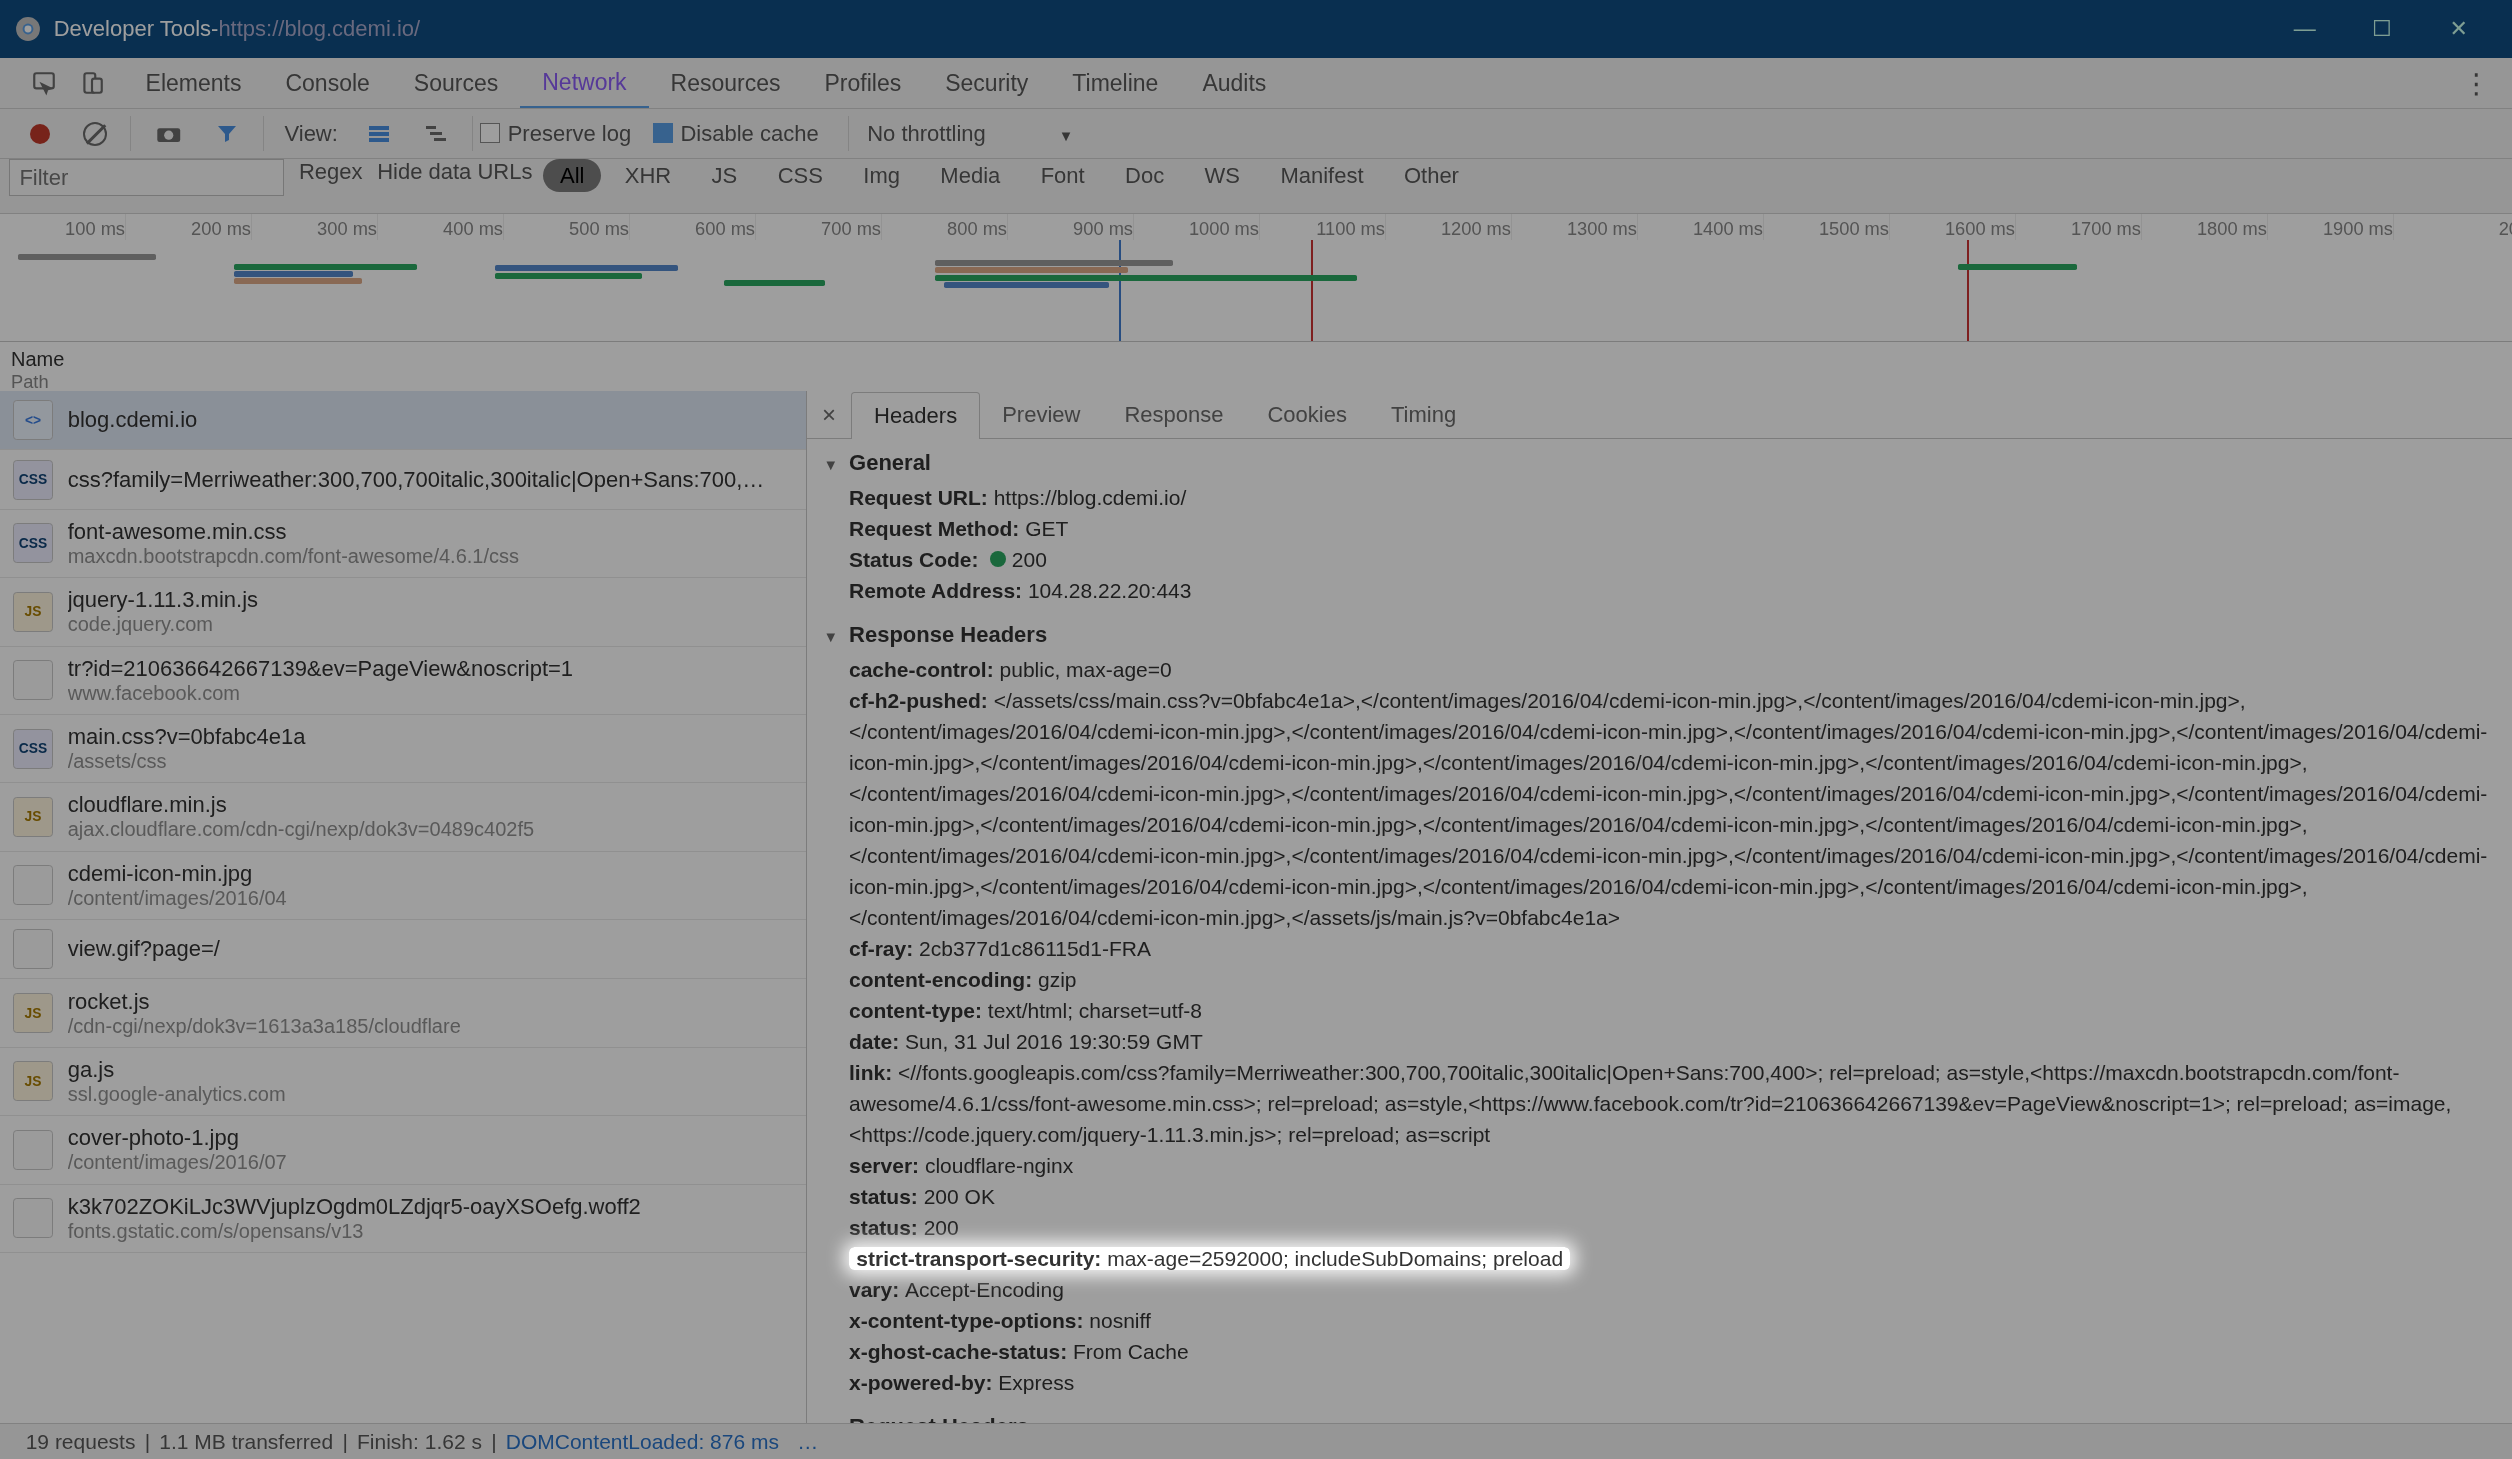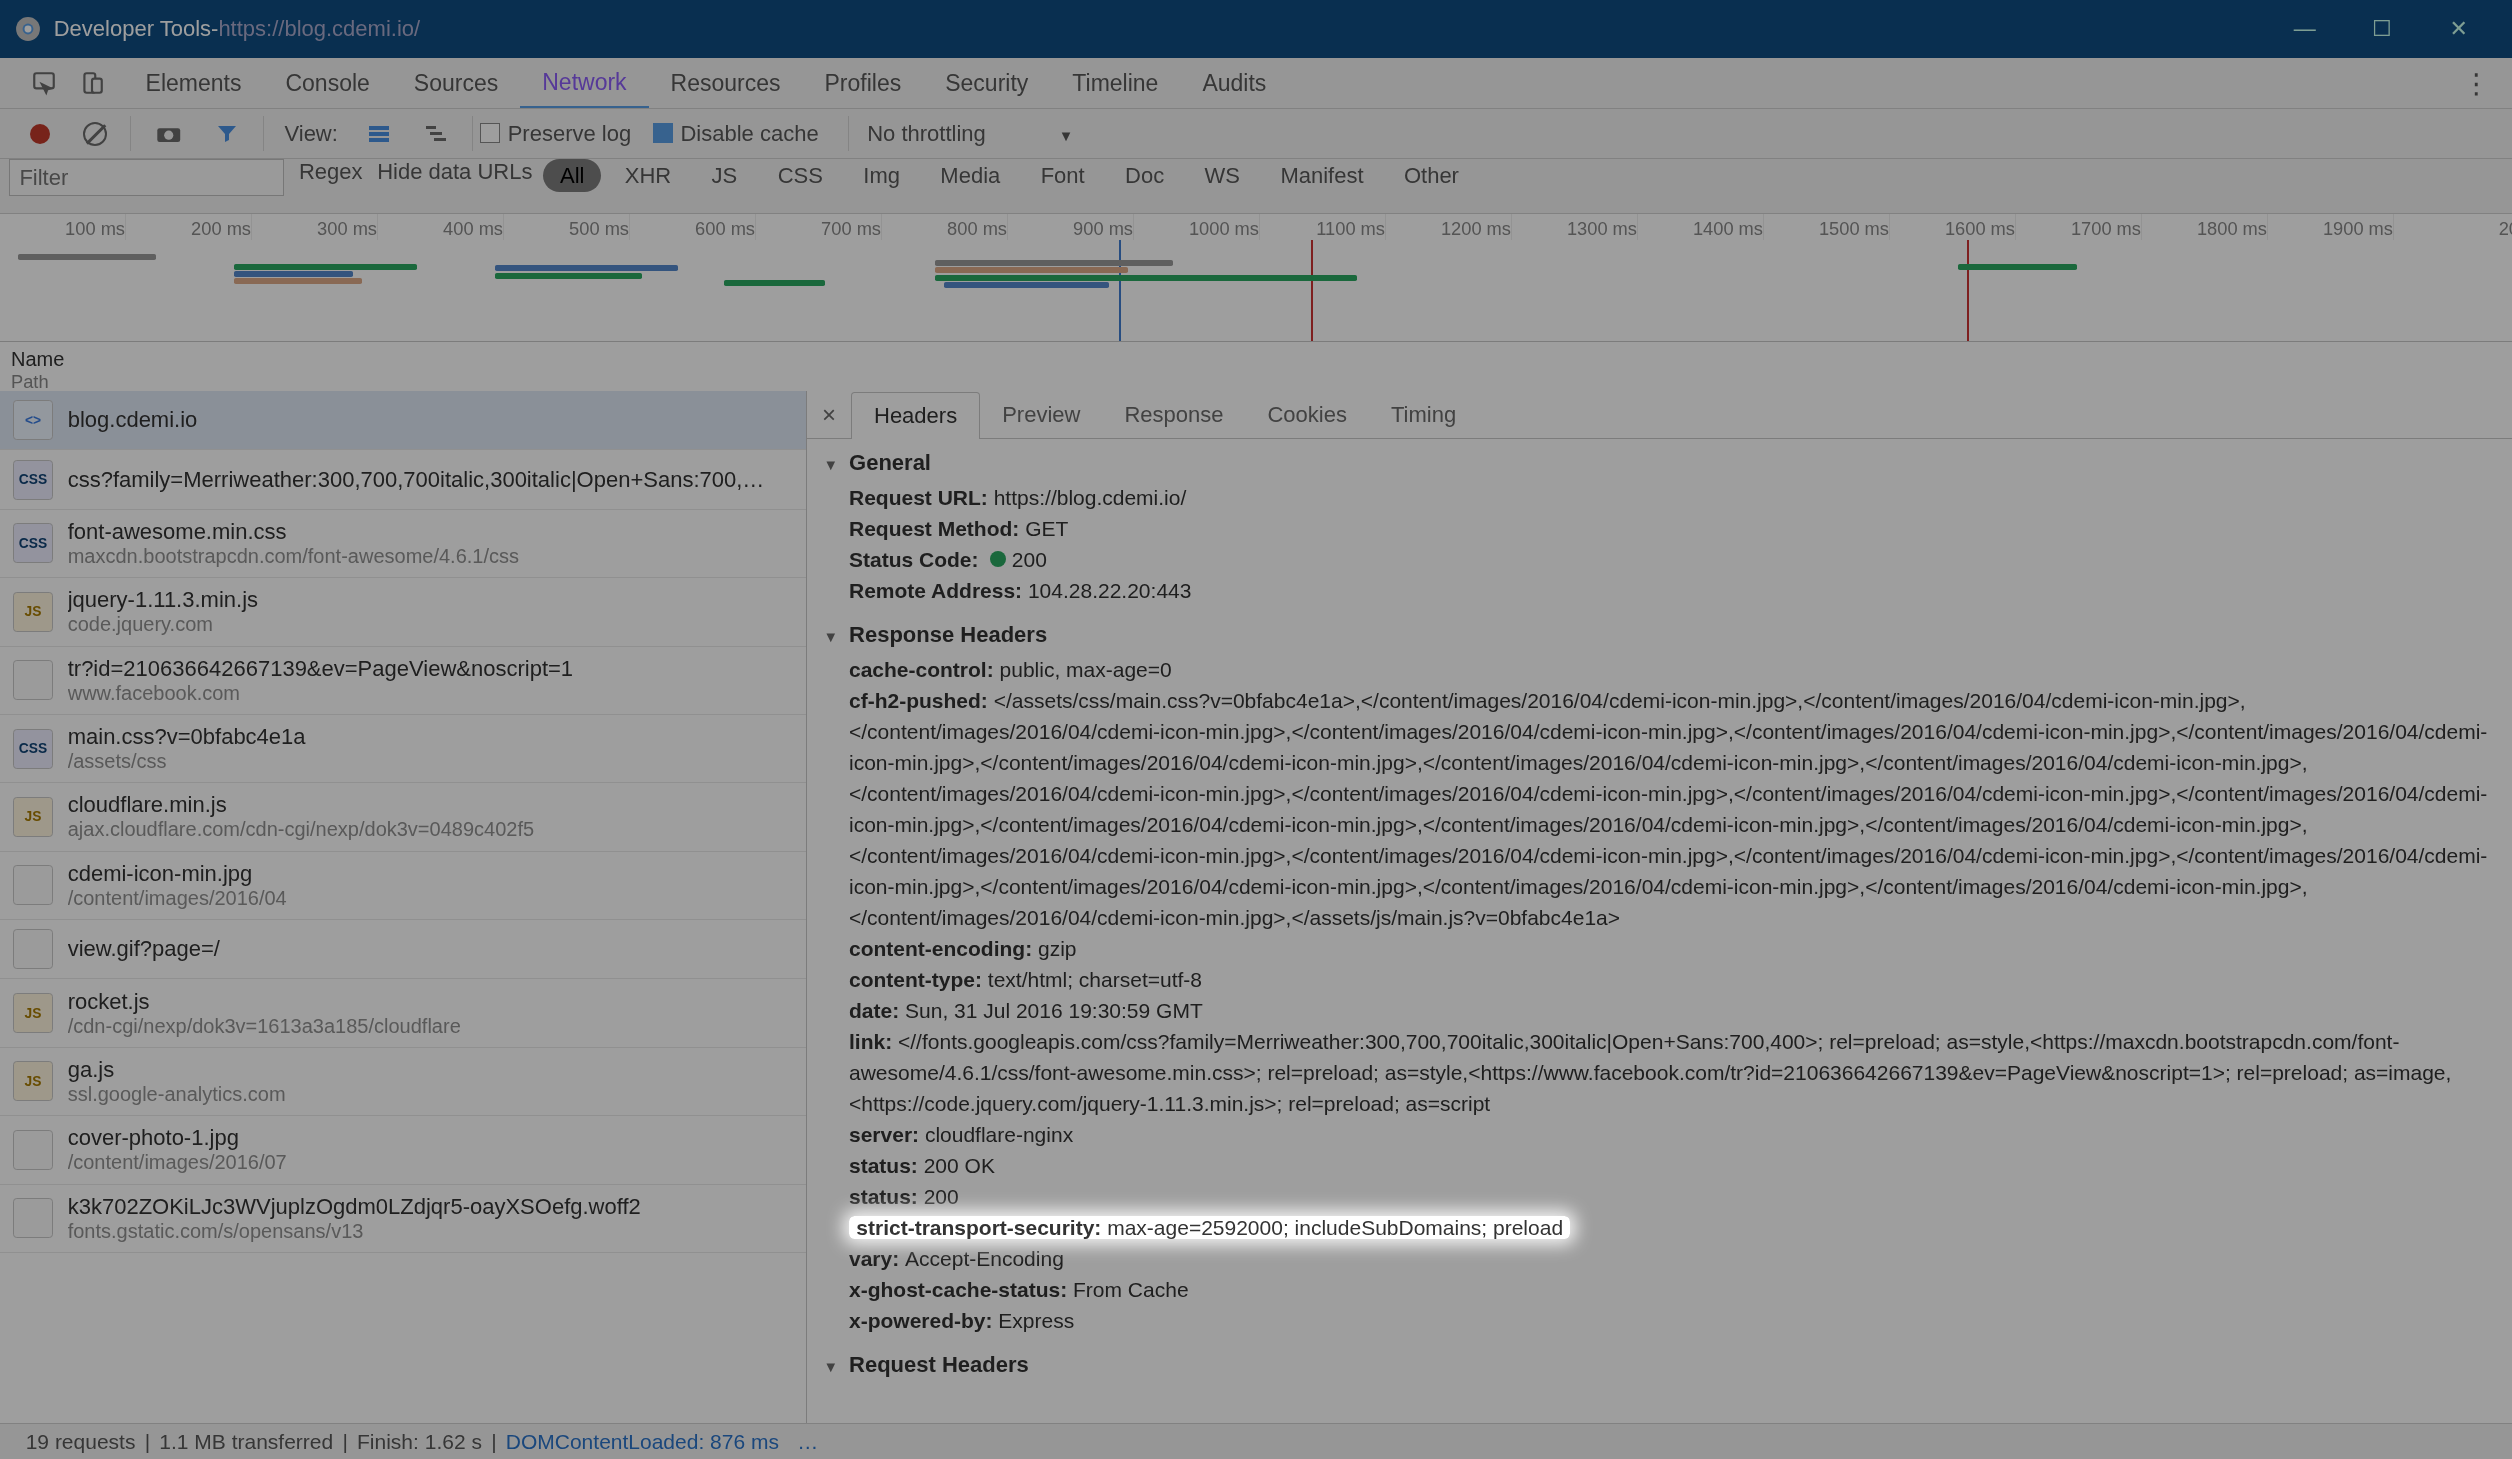--- a/index.html
+++ b/index.html
@@ -400,29 +400,31 @@
           <div class="row"><span><span class="k">Request Method: </span><span class="v">GET</span></span></div>
           <div class="row"><span><span class="k">Status Code: </span><span class="status-dot"></span><span class="v">200</span></span></div>
           <div class="row"><span><span class="k">Remote Address: </span><span class="v">104.28.22.20:443</span></span></div>
         </div>
     </div>
     <div class="section">
       <div class="shdr">Response Headers</div>
       <div class="rows" id="response-rows">
           <div class="row"><span><span class="k">cache-control: </span><span class="v">public, max-age=0</span></span></div>
           <div class="row"><span><span class="k">cf-h2-pushed: </span><span class="v">&lt;/assets/css/main.css?v=0bfabc4e1a&gt;,&lt;/content/images/2016/04/cdemi-icon-min.jpg&gt;,&lt;/content/images/2016/04/cdemi-icon-min.jpg&gt;,&lt;/content/images/2016/04/cdemi-icon-min.jpg&gt;,&lt;/content/images/2016/04/cdemi-icon-min.jpg&gt;,&lt;/content/images/2016/04/cdemi-icon-min.jpg&gt;,&lt;/content/images/2016/04/cdemi-icon-min.jpg&gt;,&lt;/content/images/2016/04/cdemi-icon-min.jpg&gt;,&lt;/content/images/2016/04/cdemi-icon-min.jpg&gt;,&lt;/content/images/2016/04/cdemi-icon-min.jpg&gt;,&lt;/content/images/2016/04/cdemi-icon-min.jpg&gt;,&lt;/content/images/2016/04/cdemi-icon-min.jpg&gt;,&lt;/content/images/2016/04/cdemi-icon-min.jpg&gt;,&lt;/content/images/2016/04/cdemi-icon-min.jpg&gt;,&lt;/content/images/2016/04/cdemi-icon-min.jpg&gt;,&lt;/content/images/2016/04/cdemi-icon-min.jpg&gt;,&lt;/content/images/2016/04/cdemi-icon-min.jpg&gt;,&lt;/content/images/2016/04/cdemi-icon-min.jpg&gt;,&lt;/content/images/2016/04/cdemi-icon-min.jpg&gt;,&lt;/content/images/2016/04/cdemi-icon-min.jpg&gt;,&lt;/content/images/2016/04/cdemi-icon-min.jpg&gt;,&lt;/content/images/2016/04/cdemi-icon-min.jpg&gt;,&lt;/content/images/2016/04/cdemi-icon-min.jpg&gt;,&lt;/content/images/2016/04/cdemi-icon-min.jpg&gt;,&lt;/content/images/2016/04/cdemi-icon-min.jpg&gt;,&lt;/assets/js/main.js?v=0bfabc4e1a&gt;</span></span></div>
+          <div class="row"><span><span class="k">cf-ray: </span><span class="v">2cb377d1c86115d1-FRA</span></span></div>
           <div class="row"><span><span class="k">content-encoding: </span><span class="v">gzip</span></span></div>
           <div class="row"><span><span class="k">content-type: </span><span class="v">text/html; charset=utf-8</span></span></div>
           <div class="row"><span><span class="k">date: </span><span class="v">Sun, 31 Jul 2016 19:30:59 GMT</span></span></div>
           <div class="row"><span><span class="k">link: </span><span class="v">&lt;//fonts.googleapis.com/css?family=Merriweather:300,700,700italic,300italic|Open+Sans:700,400&gt;; rel=preload; as=style,&lt;https://maxcdn.bootstrapcdn.com/font-awesome/4.6.1/css/font-awesome.min.css&gt;; rel=preload; as=style,&lt;https://www.facebook.com/tr?id=210636642667139&amp;ev=PageView&amp;noscript=1&gt;; rel=preload; as=image,&lt;https://code.jquery.com/jquery-1.11.3.min.js&gt;; rel=preload; as=script</span></span></div>
           <div class="row"><span><span class="k">server: </span><span class="v">cloudflare-nginx</span></span></div>
           <div class="row"><span><span class="k">status: </span><span class="v">200 OK</span></span></div>
           <div class="row"><span><span class="k">status: </span><span class="v">200</span></span></div>
           <div class="row"><span class="highlight"><span class="k">strict-transport-security: </span><span class="v">max-age=2592000; includeSubDomains; preload</span></span></div>
           <div class="row"><span><span class="k">vary: </span><span class="v">Accept-Encoding</span></span></div>
+          <div class="row"><span><span class="k">x-content-type-options: </span><span class="v">nosniff</span></span></div>
           <div class="row"><span><span class="k">x-ghost-cache-status: </span><span class="v">From Cache</span></span></div>
           <div class="row"><span><span class="k">x-powered-by: </span><span class="v">Express</span></span></div>
         </div>
     </div>
     <div class="section">
       <div class="shdr">Request Headers</div>
 
     </div>
   </div>
 </div>

